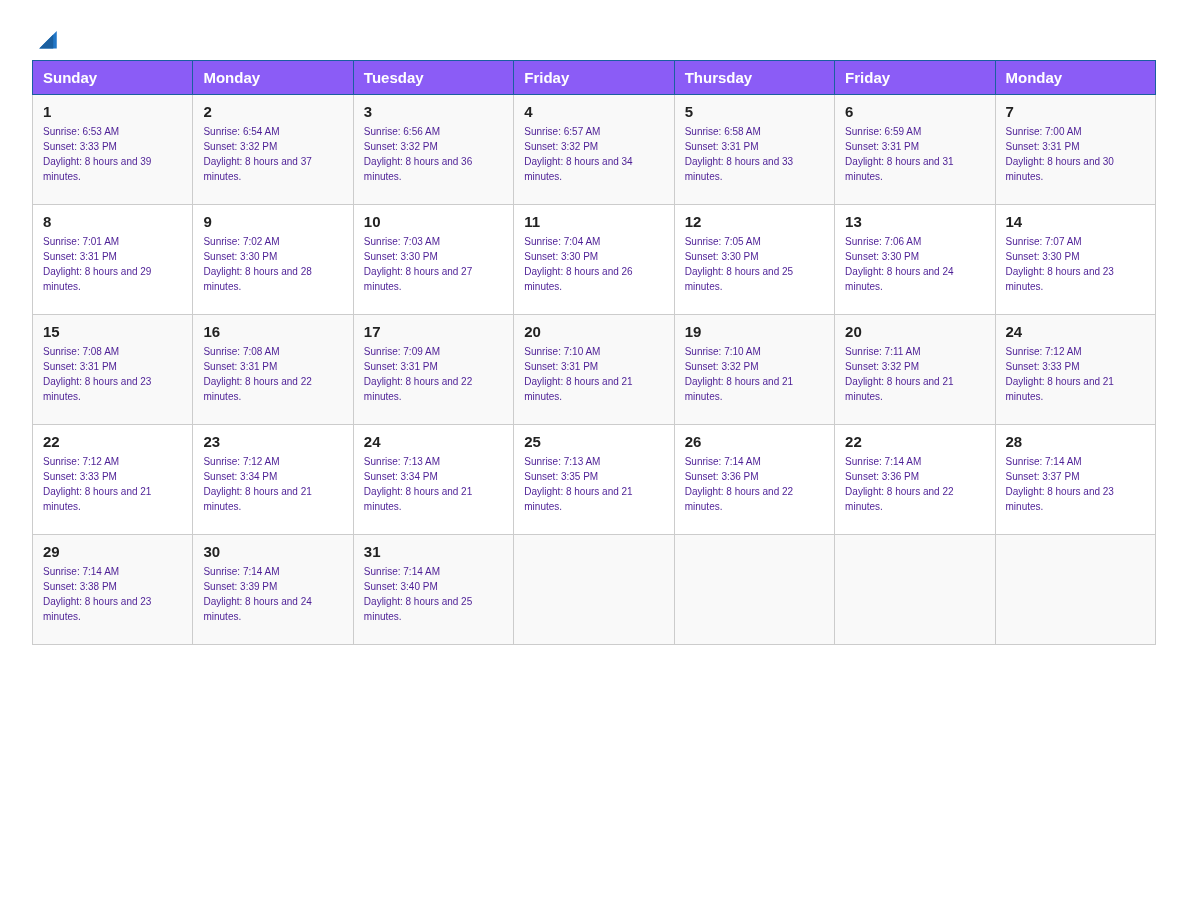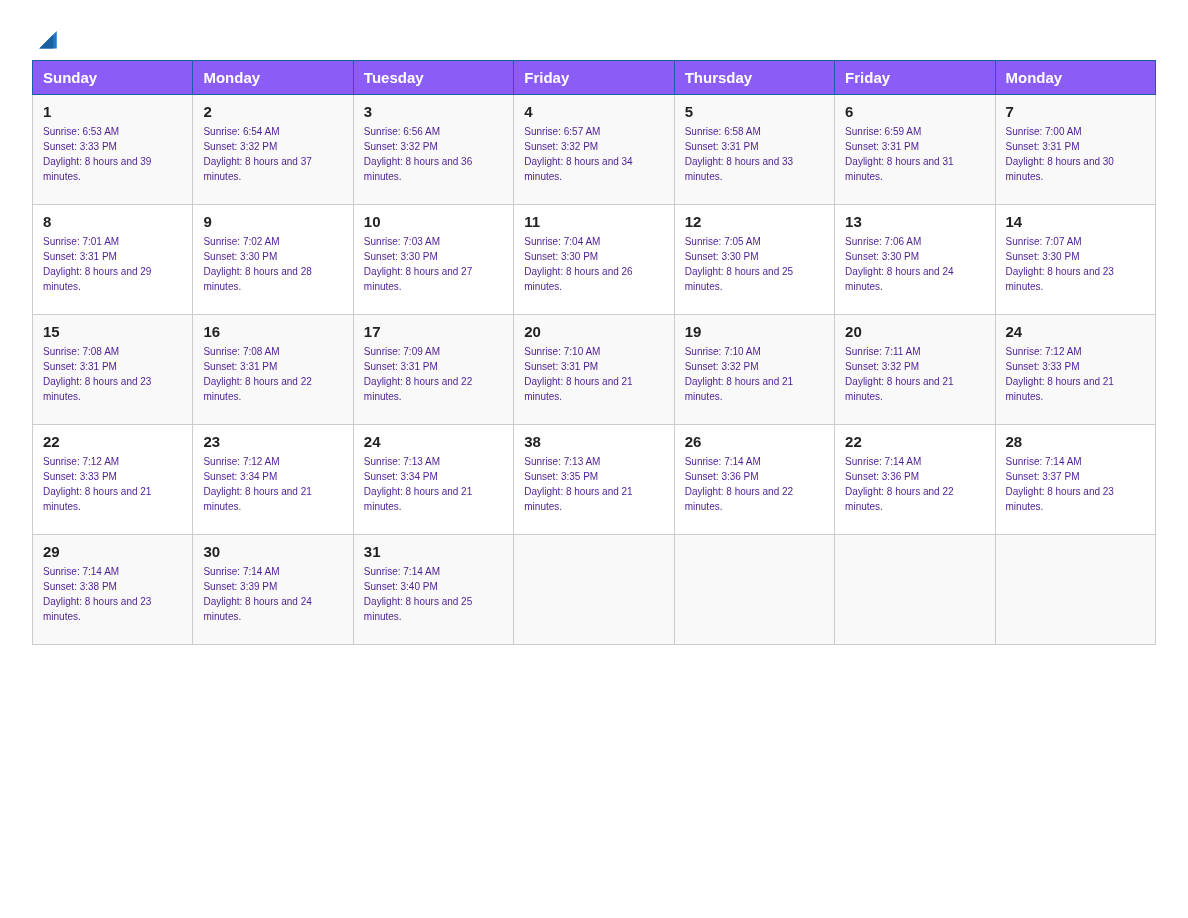--- a/index.html
+++ b/index.html
@@ -226,21 +226,21 @@
       </td>
         <td>
         <div class="day-number">23</div>
         <div class="day-info">Sunrise: 7:12 AM<br>Sunset: 3:34 PM<br>Daylight: 8 hours and 21 minutes.</div>
       </td>
         <td>
         <div class="day-number">24</div>
         <div class="day-info">Sunrise: 7:13 AM<br>Sunset: 3:34 PM<br>Daylight: 8 hours and 21 minutes.</div>
       </td>
         <td>
-        <div class="day-number">38</div>
+        <div class="day-number">25</div>
         <div class="day-info">Sunrise: 7:13 AM<br>Sunset: 3:35 PM<br>Daylight: 8 hours and 21 minutes.</div>
       </td>
         <td>
         <div class="day-number">26</div>
         <div class="day-info">Sunrise: 7:14 AM<br>Sunset: 3:36 PM<br>Daylight: 8 hours and 22 minutes.</div>
       </td>
         <td>
         <div class="day-number">22</div>
         <div class="day-info">Sunrise: 7:14 AM<br>Sunset: 3:36 PM<br>Daylight: 8 hours and 22 minutes.</div>
       </td>

